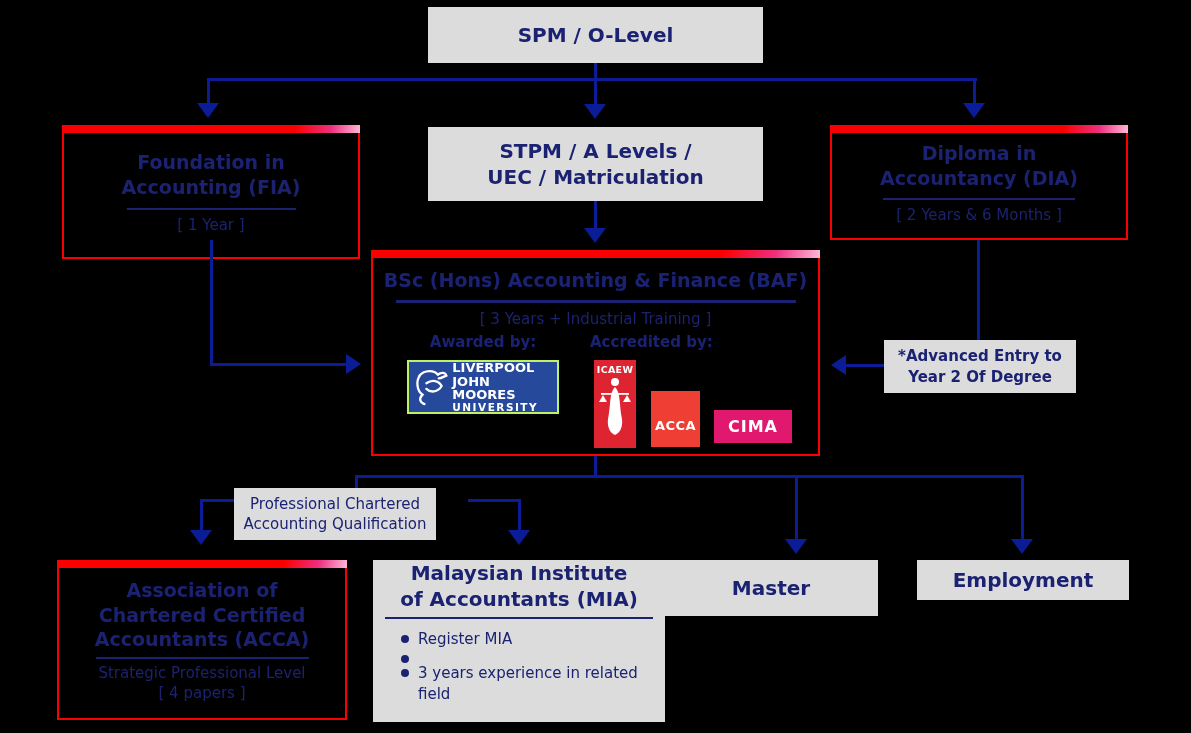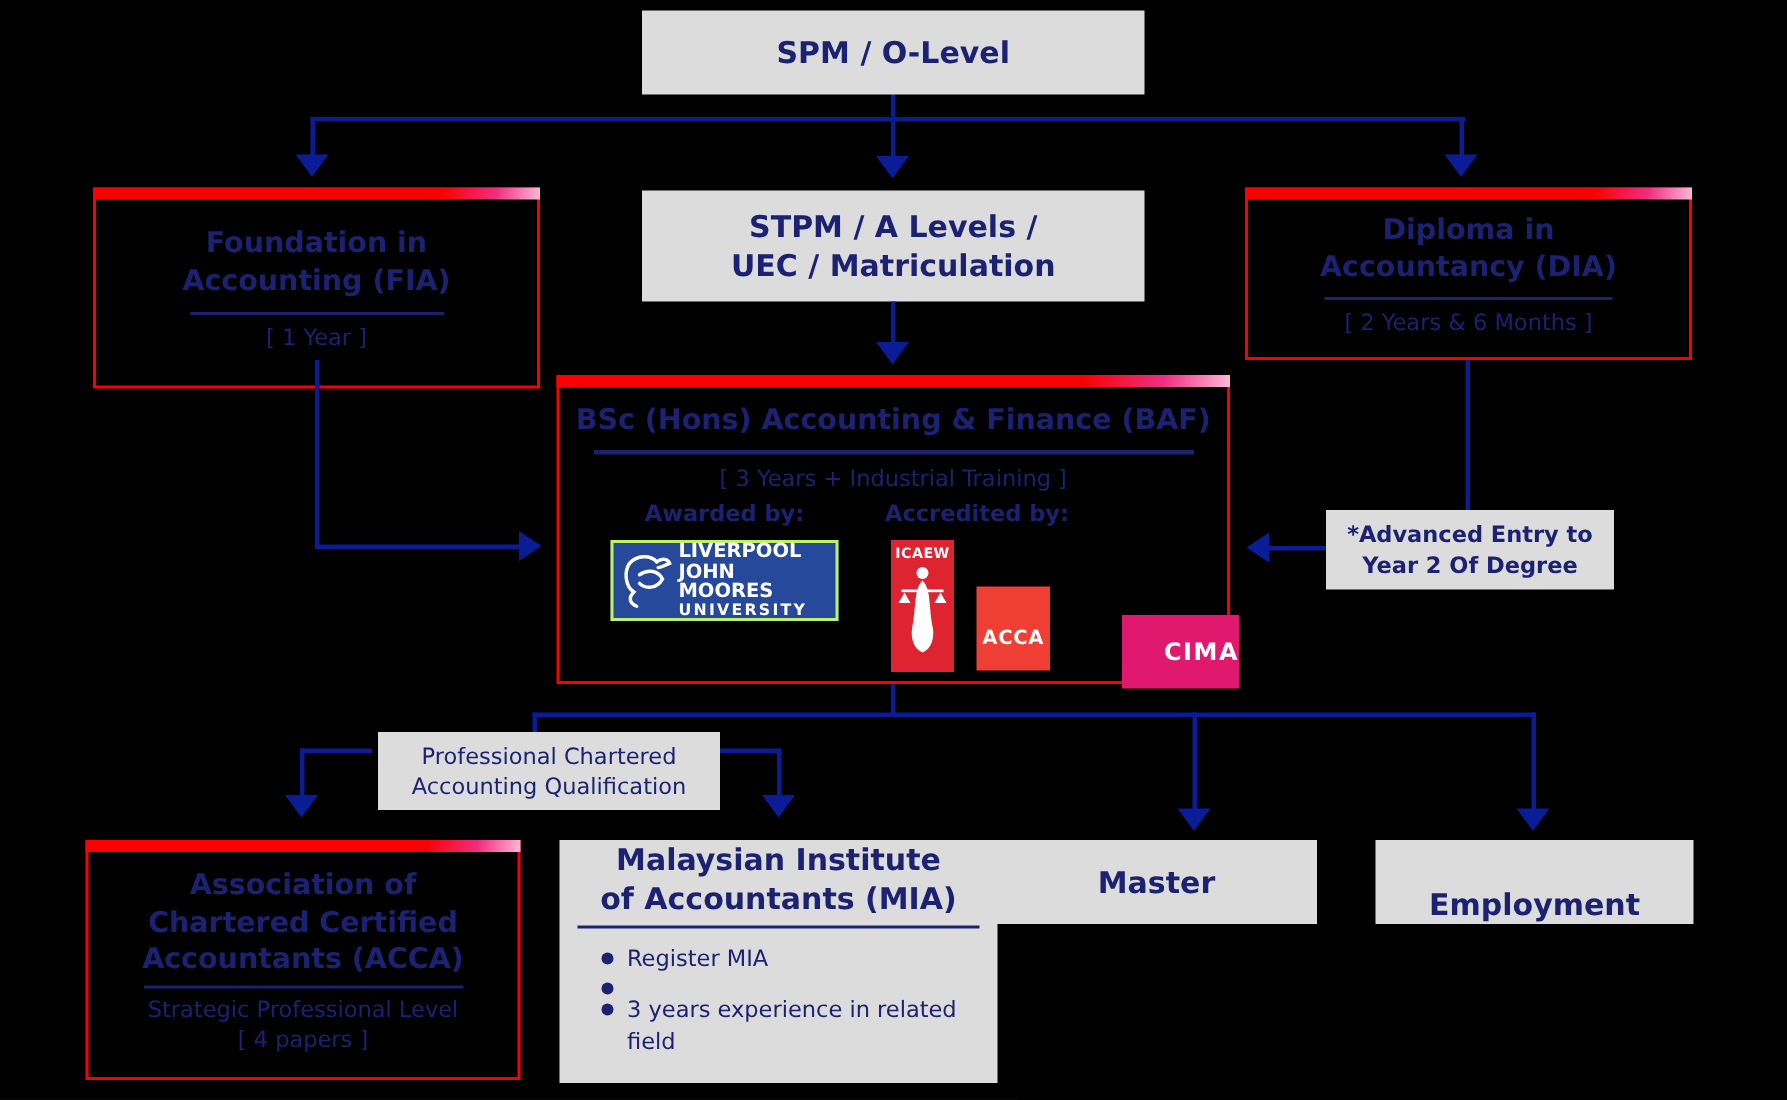--- a/index.html
+++ b/index.html
@@ -37,47 +37,47 @@
 
   .baf{left:371px;top:250px;width:449px;height:206px;justify-content:flex-start;}
   .baf .node-title{margin-top:16px;font-size:19px;}
   .baf .rule{width:400px;height:3px;margin-top:7px;}
   .baf .node-sub{margin-top:7px;}
   .by-label{position:absolute;font-size:15px;font-weight:bold;color:var(--navy-text);}
   .awarded{left:34px;top:81px;width:152px;text-align:center;}
   .accredited{left:217px;top:81px;text-align:left;}
 
   .adv{left:884px;top:340px;width:192px;height:53px;font-size:15px;font-weight:600;color:var(--navy-text);white-space:pre-line;line-height:1.35;}
-  .prolabel{left:252px;top:488px;width:228px;height:52px;font-size:15px;font-weight:500;color:var(--navy-text);white-space:pre-line;line-height:1.35;}
+  .prolabel{left:234px;top:488px;width:202px;height:52px;font-size:15px;font-weight:500;color:var(--navy-text);white-space:pre-line;line-height:1.35;}
 
   .accabox{left:57px;top:560px;width:290px;height:160px;gap:5px;}
   .accabox .rule{width:213px;}
   .miabox{left:373px;top:560px;width:292px;height:162px;justify-content:flex-start;}
   .miabox .node-title{font-size:20px;}
   .miabox .rule{width:268px;margin-top:5px;}
   .mia-list{list-style:none;margin-top:10px;width:100%;padding:0 10px 0 28px;text-align:left;}
   .mia-list li{display:flex;align-items:flex-start;font-size:15px;font-weight:500;color:var(--navy-text);line-height:1.35;}
   .mia-dot{flex:0 0 auto;width:8px;height:8px;border-radius:50%;background:var(--navy-text);margin:6px 9px 0 0;}
   .master{left:664px;top:560px;width:214px;height:56px;}
-  .employment{left:917px;top:560px;width:212px;height:56px;justify-content:flex-end;}
+  .employment{left:917px;top:560px;width:212px;height:40px;}
 
   
   .ljmu{position:absolute;left:34px;top:108px;width:152px;height:54px;background:var(--ljmu-blue);border:2px solid #bef264;display:flex;align-items:center;padding:3px 4px;gap:3px;}
   .ljmu-text{color:#fff;font-weight:bold;line-height:1.05;text-align:left;}
   .ljmu-l1,.ljmu-l2{font-size:13px;}
   .ljmu-l3{font-size:10.5px;letter-spacing:1.5px;}
   .icaew{position:absolute;left:221px;top:108px;width:42px;height:88px;background:var(--icaew-red);display:flex;flex-direction:column;align-items:center;padding-top:4px;}
   .icaew-text{color:#fff;font-size:9.5px;font-weight:bold;letter-spacing:0.3px;}
   .cipfa{position:absolute;left:277px;top:110px;height:24px;display:flex;align-items:center;gap:5px;}
   .cipfa-text{color:var(--cipfa-purple);font-size:19px;font-weight:bold;letter-spacing:-0.5px;}
   .cipfa-slash{width:3px;height:24px;background:#fff;transform:skewX(-22deg);}
   .cipfa-tagline{color:#e8e8e8;font-size:6px;font-weight:bold;line-height:1.25;text-align:left;}
   .accalogo{position:absolute;left:278px;top:139px;width:49px;height:56px;background:var(--acca-red);display:flex;align-items:flex-end;justify-content:center;padding-bottom:14px;}
   .accalogo span{color:#fff;font-size:13px;font-weight:bold;letter-spacing:0.5px;}
-  .cimalogo{position:absolute;left:341px;top:158px;width:78px;height:49px;background:var(--cima-pink);display:flex;align-items:center;justify-content:flex-end;margin-left:34px;}
+  .cimalogo{position:absolute;left:341px;top:158px;width:78px;height:33px;background:var(--cima-pink);display:flex;align-items:center;justify-content:center;}
   .cimalogo span{color:#fff;font-size:16px;font-weight:bold;letter-spacing:1px;}
 </style>
 </head>
 <body>
 
 <div class="canvas">
 
   <div class="line" style="left:594px;top:63px;width:3px;height:41px;"></div>
   <div class="line" style="left:207px;top:78px;width:770px;height:3px;"></div>
   <div class="line" style="left:207px;top:78px;width:3px;height:26px;"></div>

